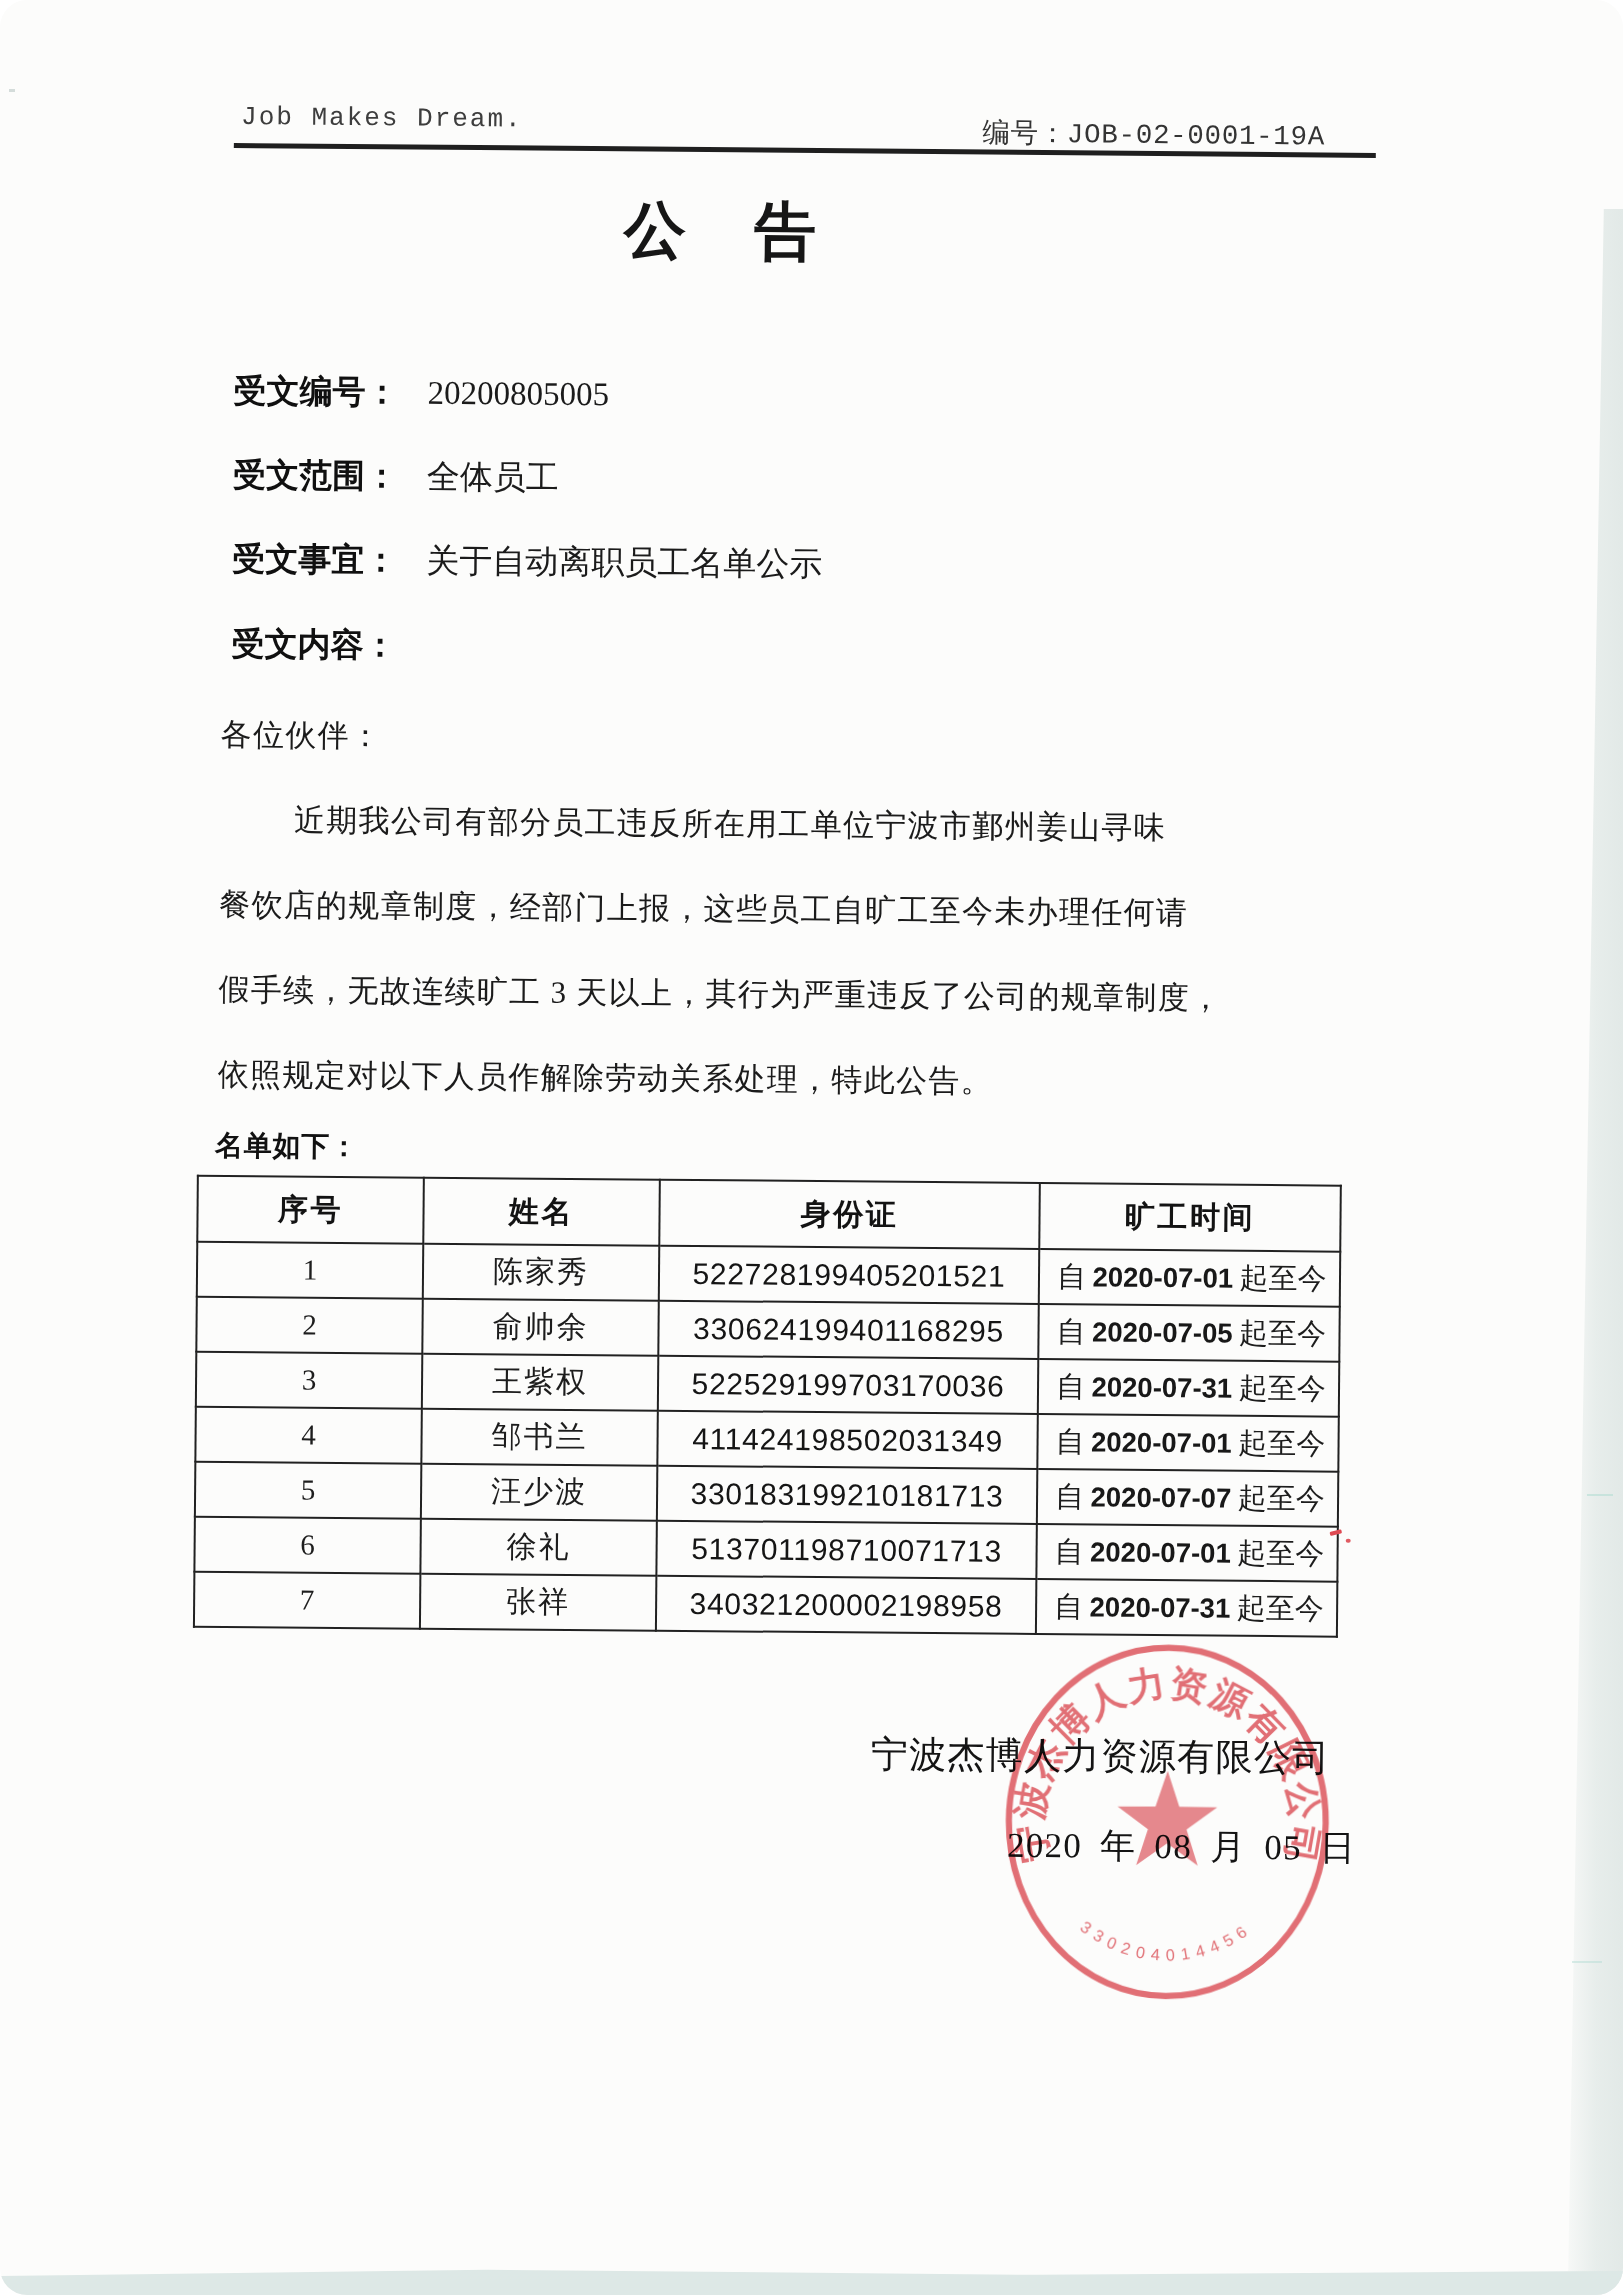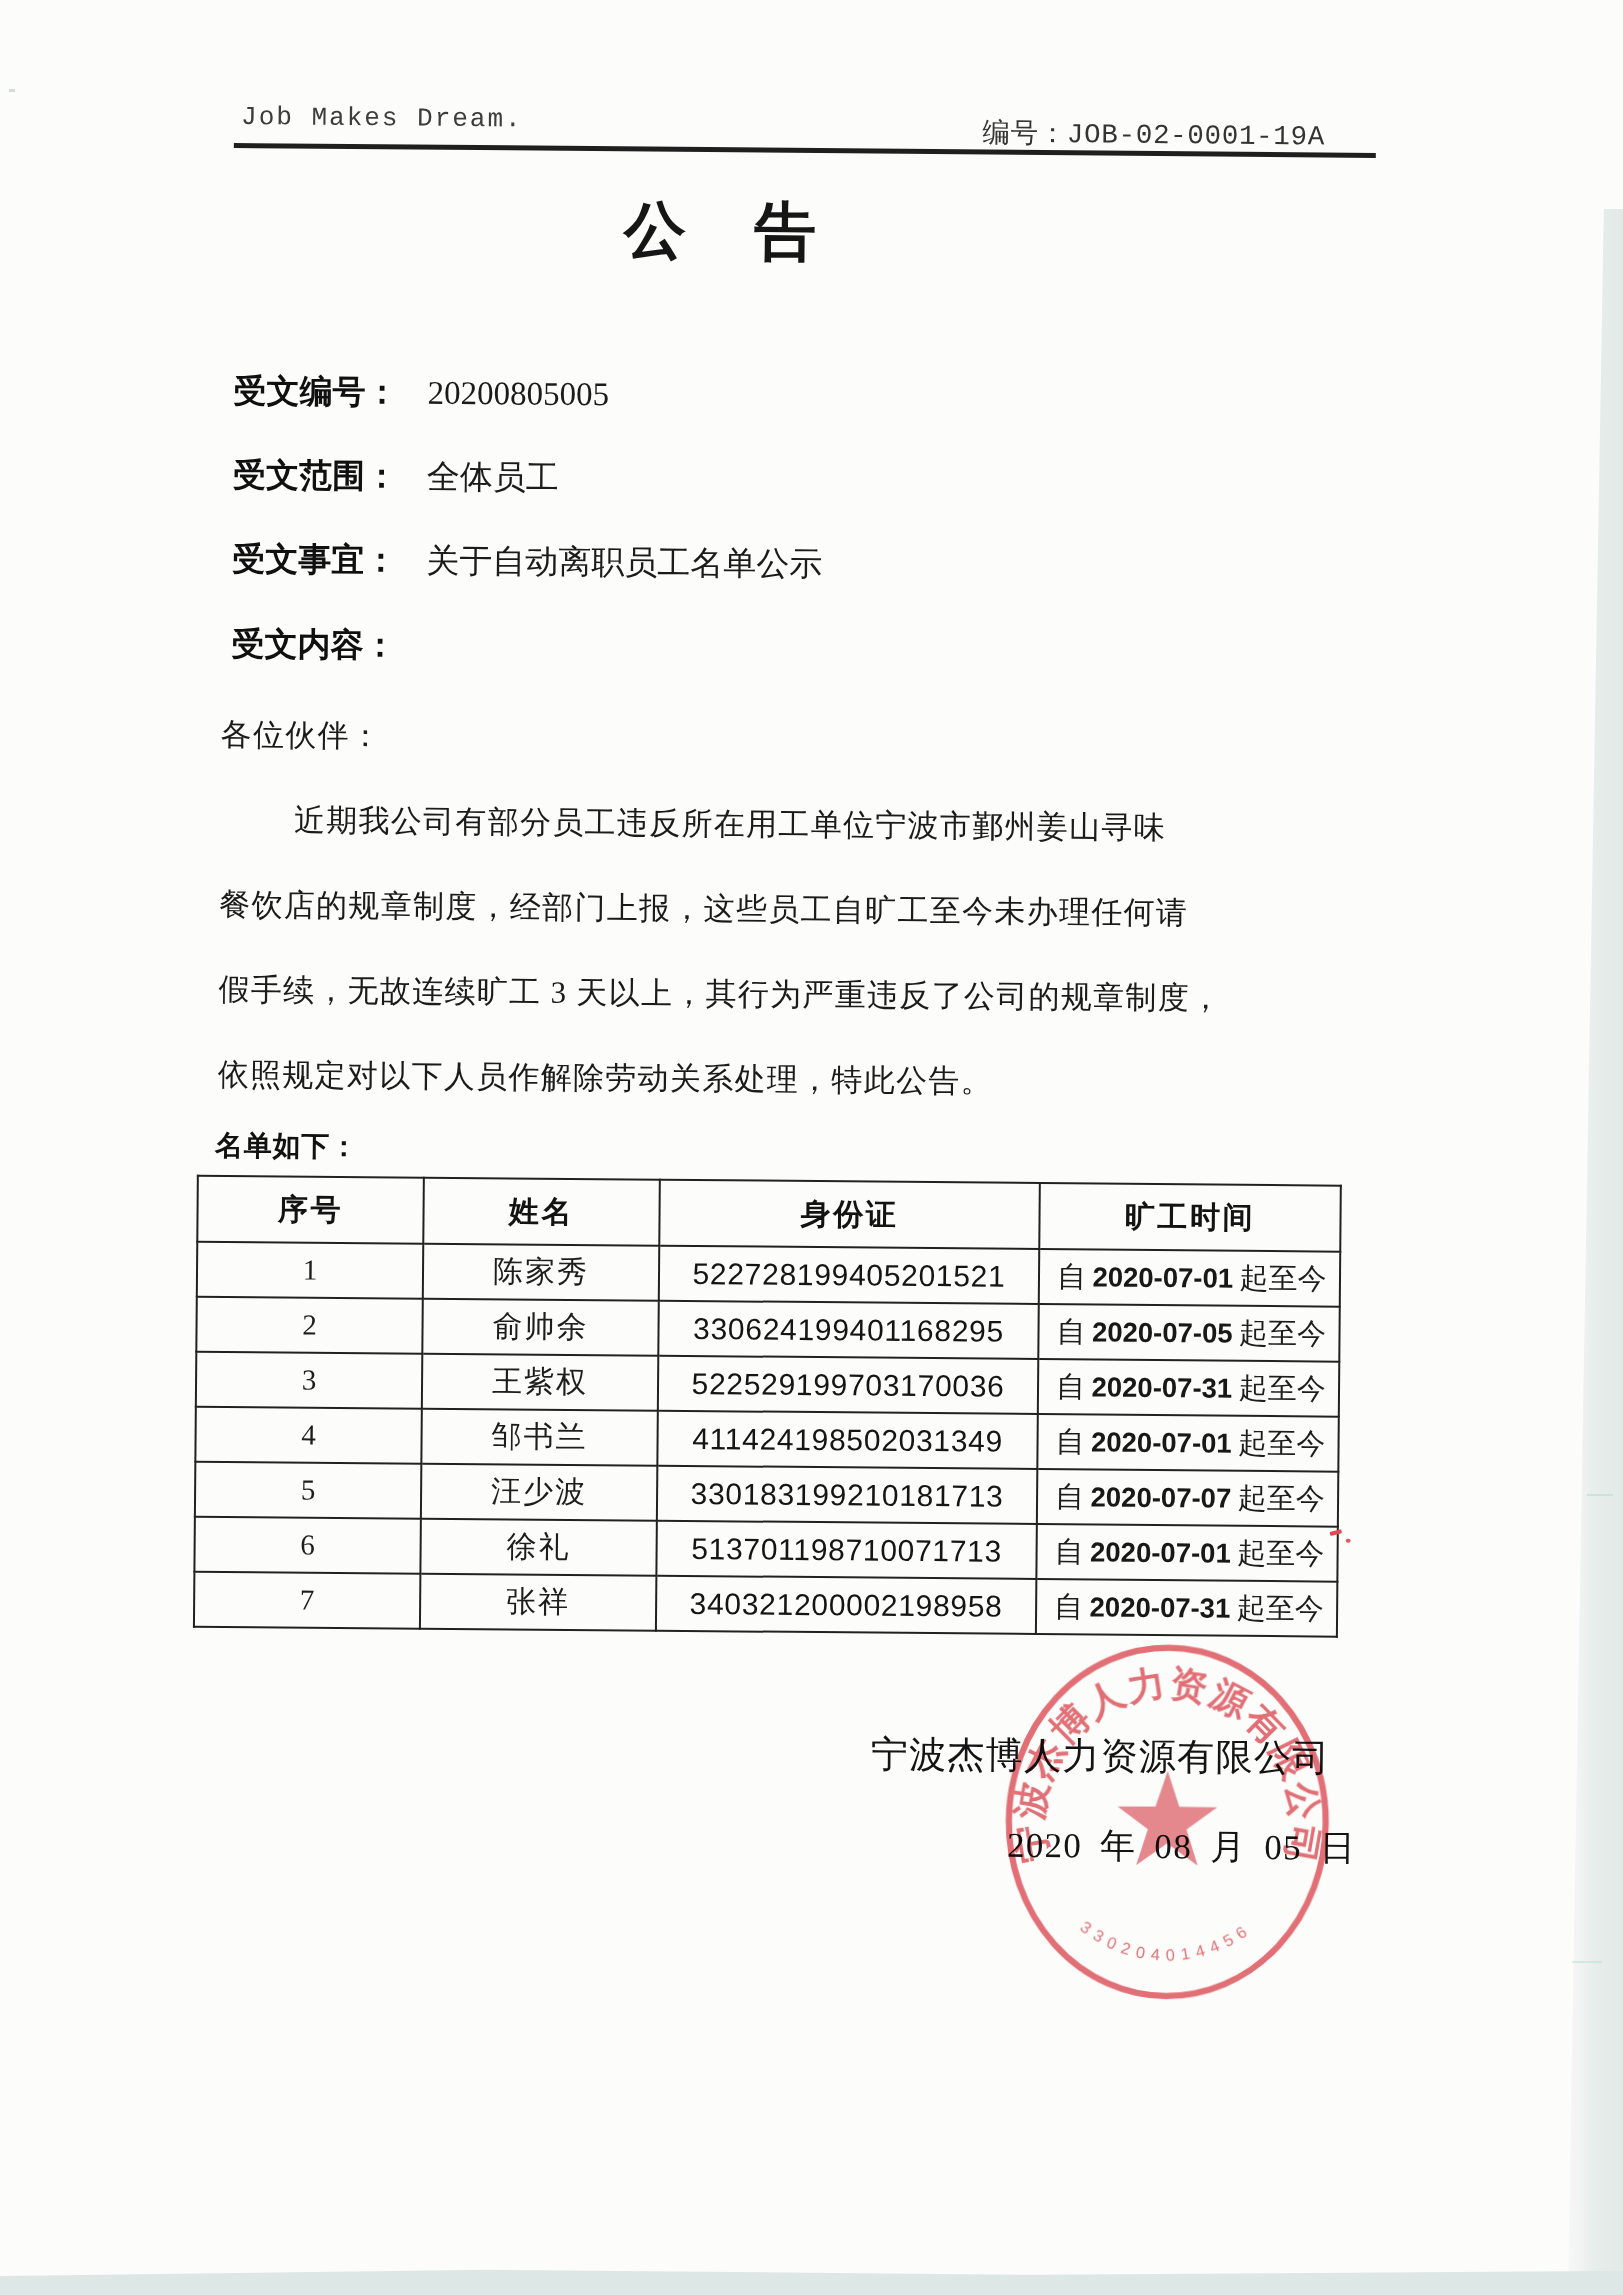--- a/index.html
+++ b/index.html
@@ -1,17 +1,17 @@
 <!DOCTYPE html>
 <html lang="zh" style="font-size:10.5px"><head>
 <meta charset="utf-8">
 <style>
   html,body{margin:0;padding:0;background:#ffffff;}
   .sheet{position:relative;width:1623px;height:2295px;background:#fcfcfb;overflow:hidden;
-         font-family:"Liberation Serif", serif;color:#1d1d1d;}
+         font-family:"Liberation Serif", serif;color:#1d1d1d;border-radius:27px;}
   .tilt{position:absolute;inset:0;transform:rotate(0.5deg);transform-origin:812px 131px;}
 
   
   .slogan{position:absolute;left:241px;top:107px;font-family:"Liberation Mono", monospace;
           font-size:26px;color:#3d3d3d;letter-spacing:2px;white-space:nowrap;}
   .docno{position:absolute;right:298px;top:113px;font-family:"Liberation Mono", monospace;
          font-size:27.5px;color:#343434;letter-spacing:0.7px;white-space:nowrap;}
   .rule{position:absolute;left:234px;top:148px;width:1142px;height:5.2px;background:#1f1f1f;}
 
   

